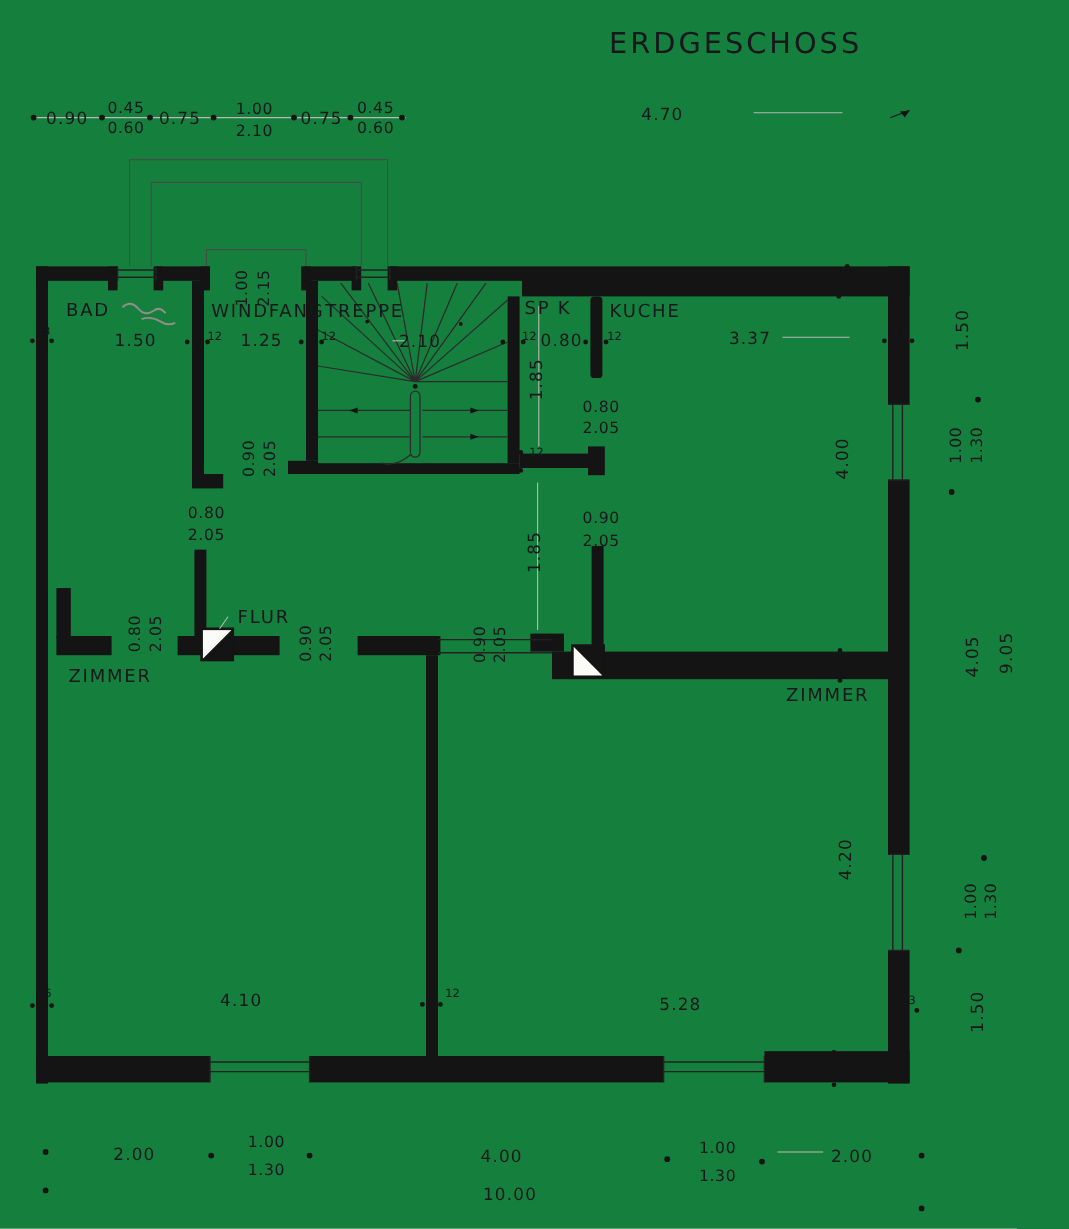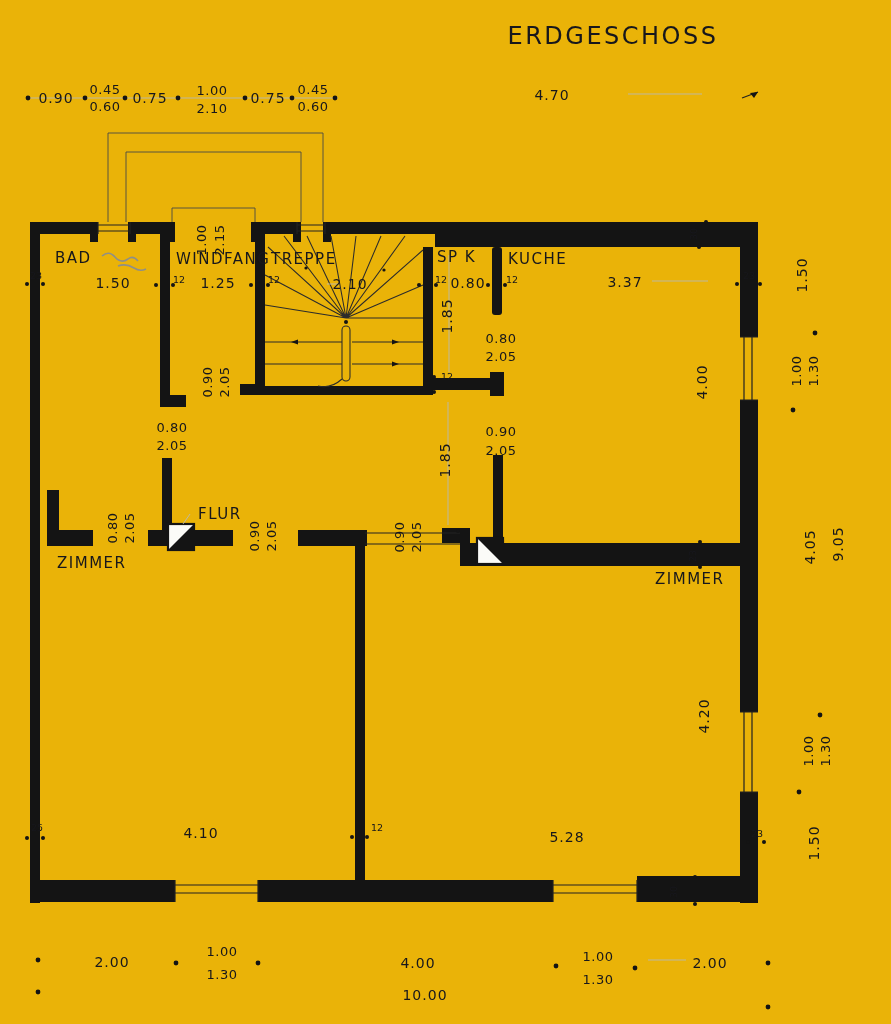--- a/index.html
+++ b/index.html
@@ -1,16 +1,16 @@
 <!DOCTYPE html>
 <html><head>
 <meta charset="utf-8">
 <style>
   html,body{margin:0;padding:0;background:#e8e8e4;}
-  #sheet{position:relative;width:891px;height:1024px;background:#eab308;overflow:hidden;
+  #sheet{position:relative;width:891px;height:1024px;background:#15803d;overflow:hidden;
          font-family:"DejaVu Sans",sans-serif;}
   svg{position:absolute;left:0;top:0;}
   svg text{fill:#17171c;font-family:"DejaVu Sans",sans-serif;}
   .title{font-size:24px;letter-spacing:2.5px;}
   .room{font-size:15px;letter-spacing:1.5px;}
   .dim{font-size:14px;letter-spacing:1px;}
   .dimsm{font-size:13px;letter-spacing:0.5px;}
   .mark{font-size:9.5px;}
   .wall{fill:#141414;}
   .thin{stroke:#222;stroke-width:1.2;fill:none;}

